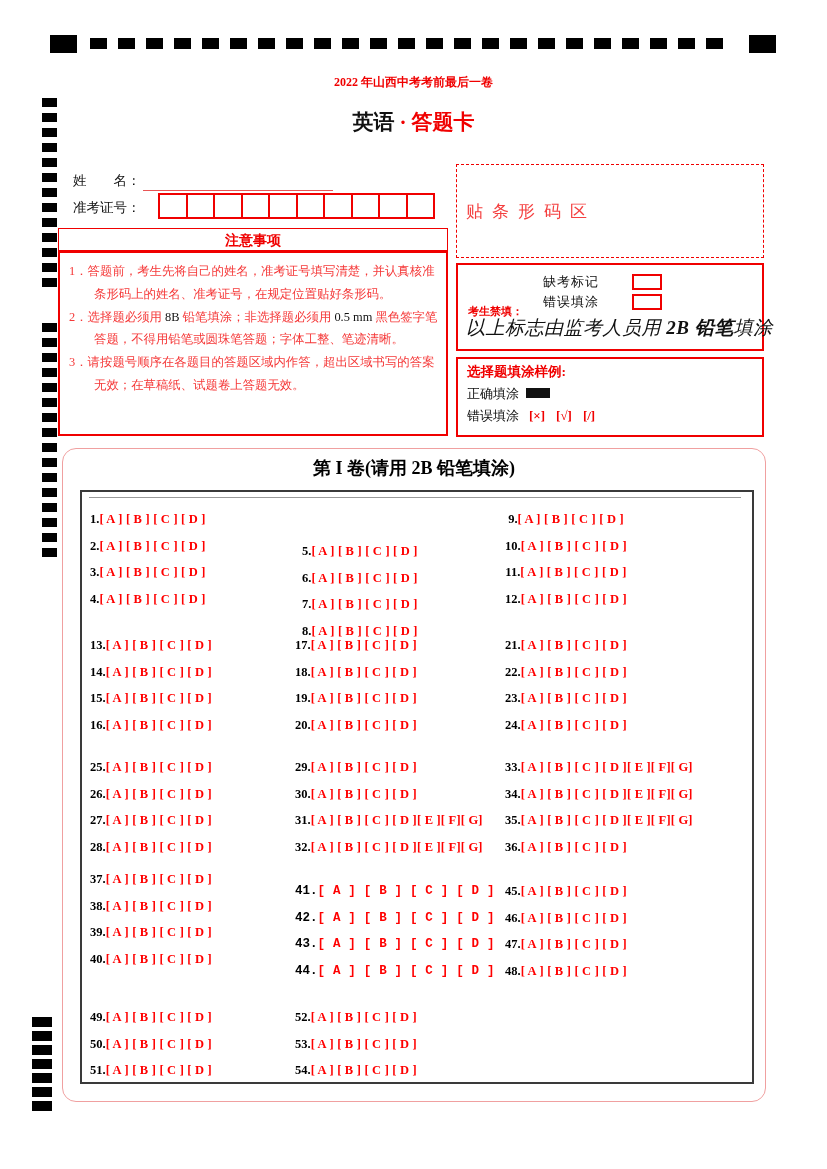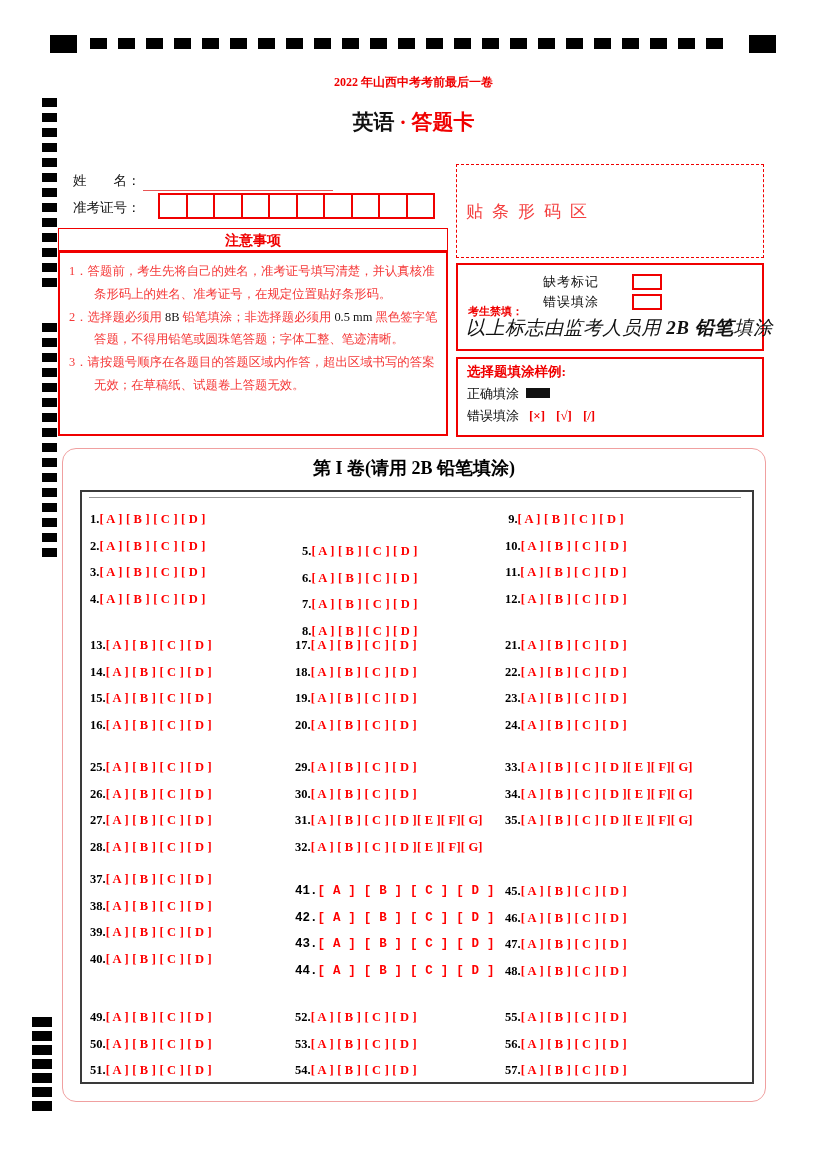--- a/index.html
+++ b/index.html
@@ -161,20 +161,21 @@
     <div class="ans-col" style="left: 213px; top: 262px;">
       <div class="ans-row"><span class="num">29.</span><span class="opts">[ A ] [ B ] [ C ] [ D ]</span></div>
       <div class="ans-row"><span class="num">30.</span><span class="opts">[ A ] [ B ] [ C ] [ D ]</span></div>
       <div class="ans-row"><span class="num">31.</span><span class="opts">[ A ] [ B ] [ C ] [ D ][ E ][ F][ G]</span></div>
       <div class="ans-row"><span class="num">32.</span><span class="opts">[ A ] [ B ] [ C ] [ D ][ E ][ F][ G]</span></div>
     </div>
     <div class="ans-col" style="left: 423px; top: 262px;">
       <div class="ans-row"><span class="num">33.</span><span class="opts">[ A ] [ B ] [ C ] [ D ][ E ][ F][ G]</span></div>
       <div class="ans-row"><span class="num">34.</span><span class="opts">[ A ] [ B ] [ C ] [ D ][ E ][ F][ G]</span></div>
       <div class="ans-row"><span class="num">35.</span><span class="opts">[ A ] [ B ] [ C ] [ D ][ E ][ F][ G]</span></div>
+      <div class="ans-row"><span class="num">36.</span><span class="opts">[ A ] [ B ] [ C ] [ D ]</span></div>
     </div>
     <div class="ans-col" style="left: 8px; top: 374px;">
       <div class="ans-row"><span class="num">37.</span><span class="opts">[ A ] [ B ] [ C ] [ D ]</span></div>
       <div class="ans-row"><span class="num">38.</span><span class="opts">[ A ] [ B ] [ C ] [ D ]</span></div>
       <div class="ans-row"><span class="num">39.</span><span class="opts">[ A ] [ B ] [ C ] [ D ]</span></div>
       <div class="ans-row"><span class="num">40.</span><span class="opts">[ A ] [ B ] [ C ] [ D ]</span></div>
     </div>
     <div class="ans-col" style="left: 213px; top: 386px; font-family: Liberation Mono, monospace;">
       <div class="ans-row"><span class="num">41.</span><span class="opts">[ A ] [ B ] [ C ] [ D ]</span></div>
       <div class="ans-row"><span class="num">42.</span><span class="opts">[ A ] [ B ] [ C ] [ D ]</span></div>
@@ -189,25 +190,20 @@
     </div>
     <div class="ans-col" style="left: 8px; top: 512px;">
       <div class="ans-row"><span class="num">49.</span><span class="opts">[ A ] [ B ] [ C ] [ D ]</span></div>
       <div class="ans-row"><span class="num">50.</span><span class="opts">[ A ] [ B ] [ C ] [ D ]</span></div>
       <div class="ans-row"><span class="num">51.</span><span class="opts">[ A ] [ B ] [ C ] [ D ]</span></div>
     </div>
     <div class="ans-col" style="left: 213px; top: 512px;">
       <div class="ans-row"><span class="num">52.</span><span class="opts">[ A ] [ B ] [ C ] [ D ]</span></div>
       <div class="ans-row"><span class="num">53.</span><span class="opts">[ A ] [ B ] [ C ] [ D ]</span></div>
       <div class="ans-row"><span class="num">54.</span><span class="opts">[ A ] [ B ] [ C ] [ D ]</span></div>
-    </div>
-    <div class="ans-col" style="left: 423px; top: 512px;">
-      <div class="ans-row"><span class="num">55.</span><span class="opts">[ A ] [ B ] [ C ] [ D ]</span></div>
-      <div class="ans-row"><span class="num">56.</span><span class="opts">[ A ] [ B ] [ C ] [ D ]</span></div>
-      <div class="ans-row"><span class="num">57.</span><span class="opts">[ A ] [ B ] [ C ] [ D ]</span></div>
     </div>
   </div>
 
 <div class="mark" style="left: 50px; top: 35px; width: 27px; height: 18px;"></div>
 <div class="mark" style="left: 90px; top: 38px; width: 17px; height: 11px;"></div>
 <div class="mark" style="left: 118px; top: 38px; width: 17px; height: 11px;"></div>
 <div class="mark" style="left: 146px; top: 38px; width: 17px; height: 11px;"></div>
 <div class="mark" style="left: 174px; top: 38px; width: 17px; height: 11px;"></div>
 <div class="mark" style="left: 202px; top: 38px; width: 17px; height: 11px;"></div>
 <div class="mark" style="left: 230px; top: 38px; width: 17px; height: 11px;"></div>

